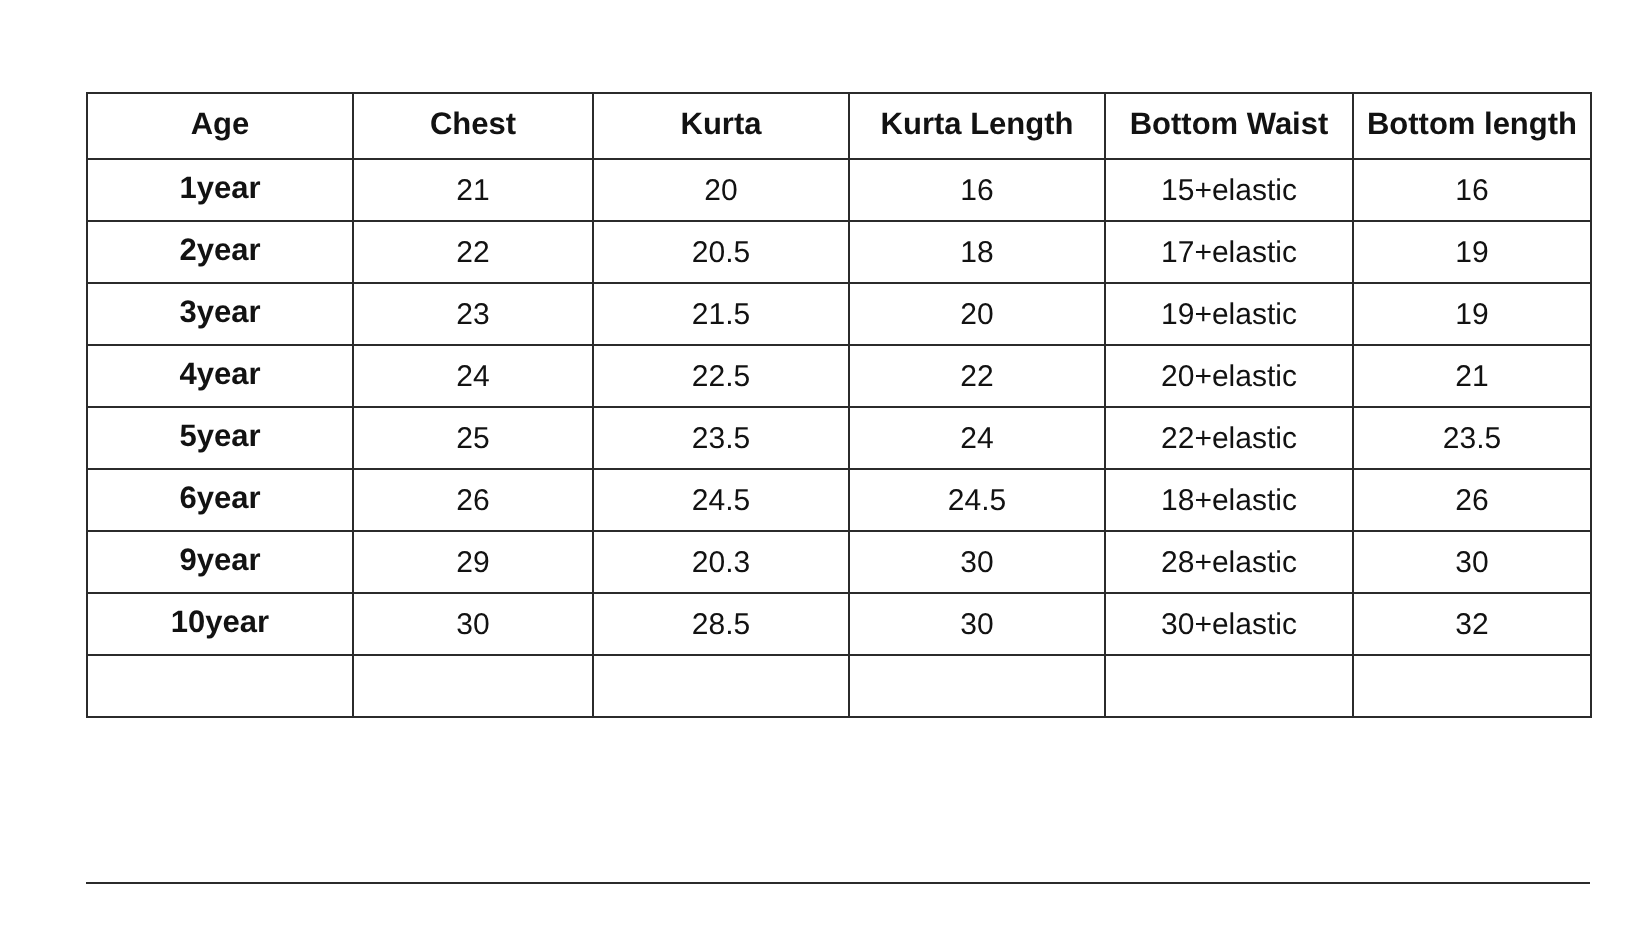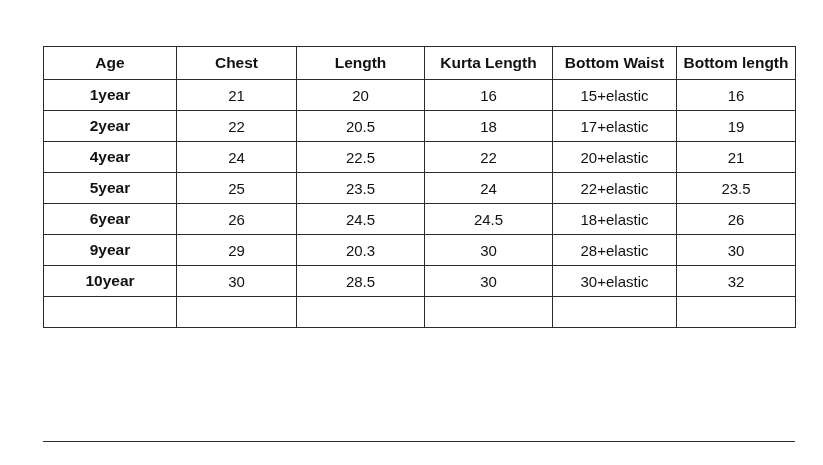--- a/index.html
+++ b/index.html
@@ -83,41 +83,49 @@
           <col class="c1">
           <col class="c2">
           <col class="c3">
           <col class="c4">
           <col class="c5">
       </colgroup>
       <thead>
         <tr>
           <th>Age</th>
           <th>Chest</th>
-          <th>Length</th>
+          <th>Kurta</th>
           <th>Kurta Length</th>
           <th>Bottom Waist</th>
           <th>Bottom length</th>
         </tr>
       </thead>
       <tbody>
         <tr>
           <td class="agecell">1year</td>
           <td>21</td>
           <td>20</td>
           <td>16</td>
           <td>15+elastic</td>
           <td>16</td>
         </tr>
         <tr>
           <td class="agecell">2year</td>
           <td>22</td>
           <td>20.5</td>
           <td>18</td>
           <td>17+elastic</td>
+          <td>19</td>
+        </tr>
+        <tr>
+          <td class="agecell">3year</td>
+          <td>23</td>
+          <td>21.5</td>
+          <td>20</td>
+          <td>19+elastic</td>
           <td>19</td>
         </tr>
         <tr>
           <td class="agecell">4year</td>
           <td>24</td>
           <td>22.5</td>
           <td>22</td>
           <td>20+elastic</td>
           <td>21</td>
         </tr>

